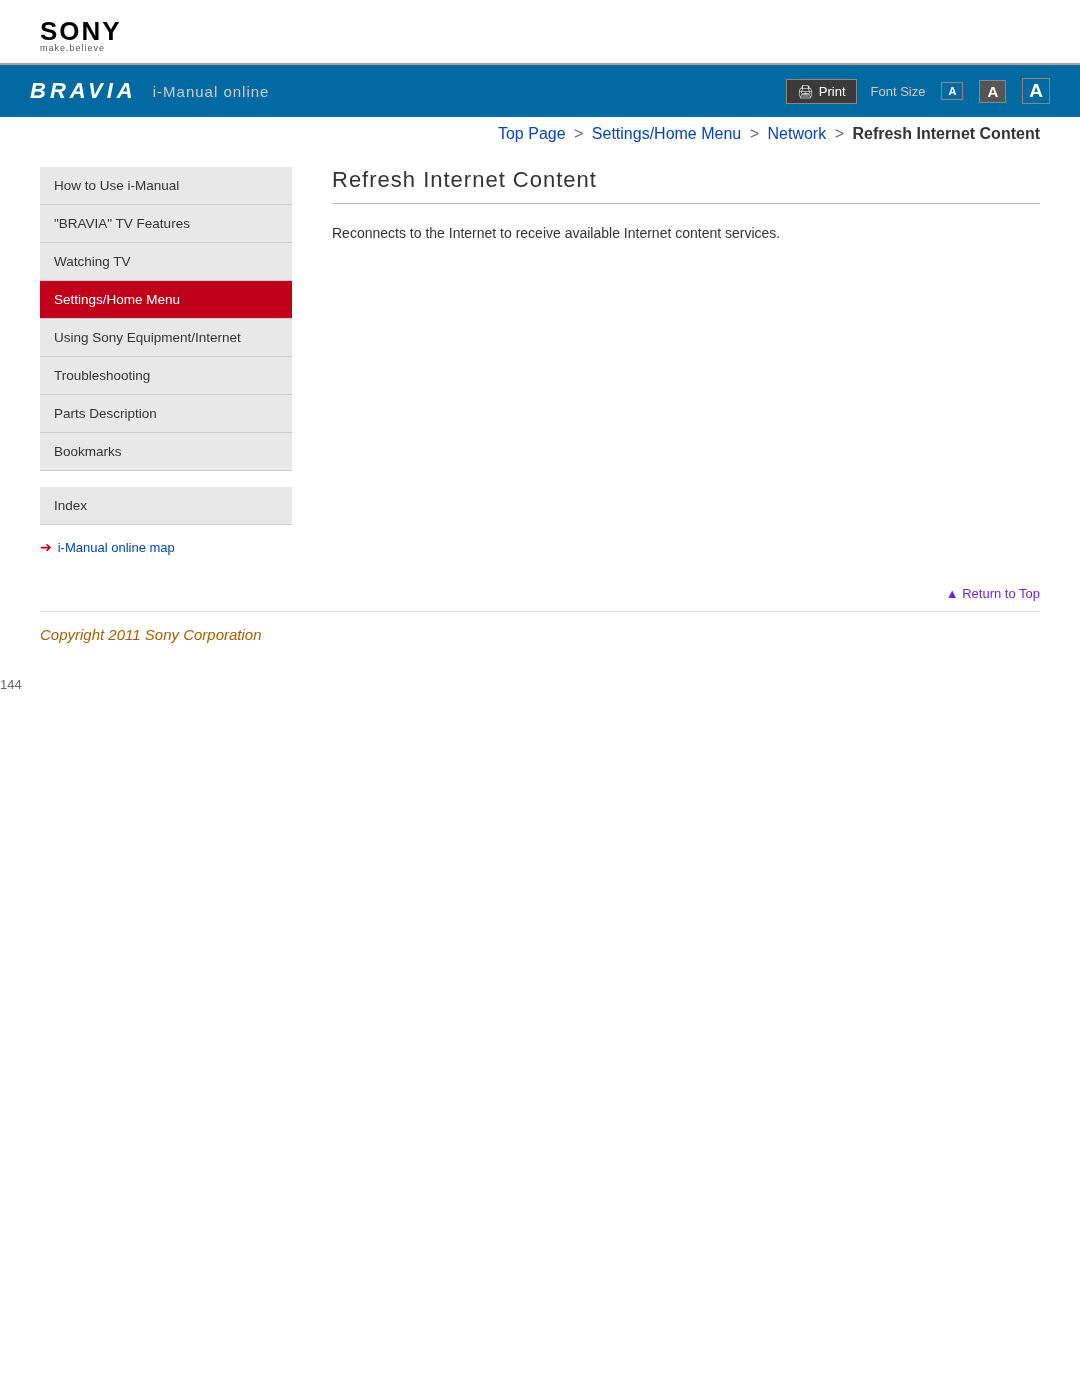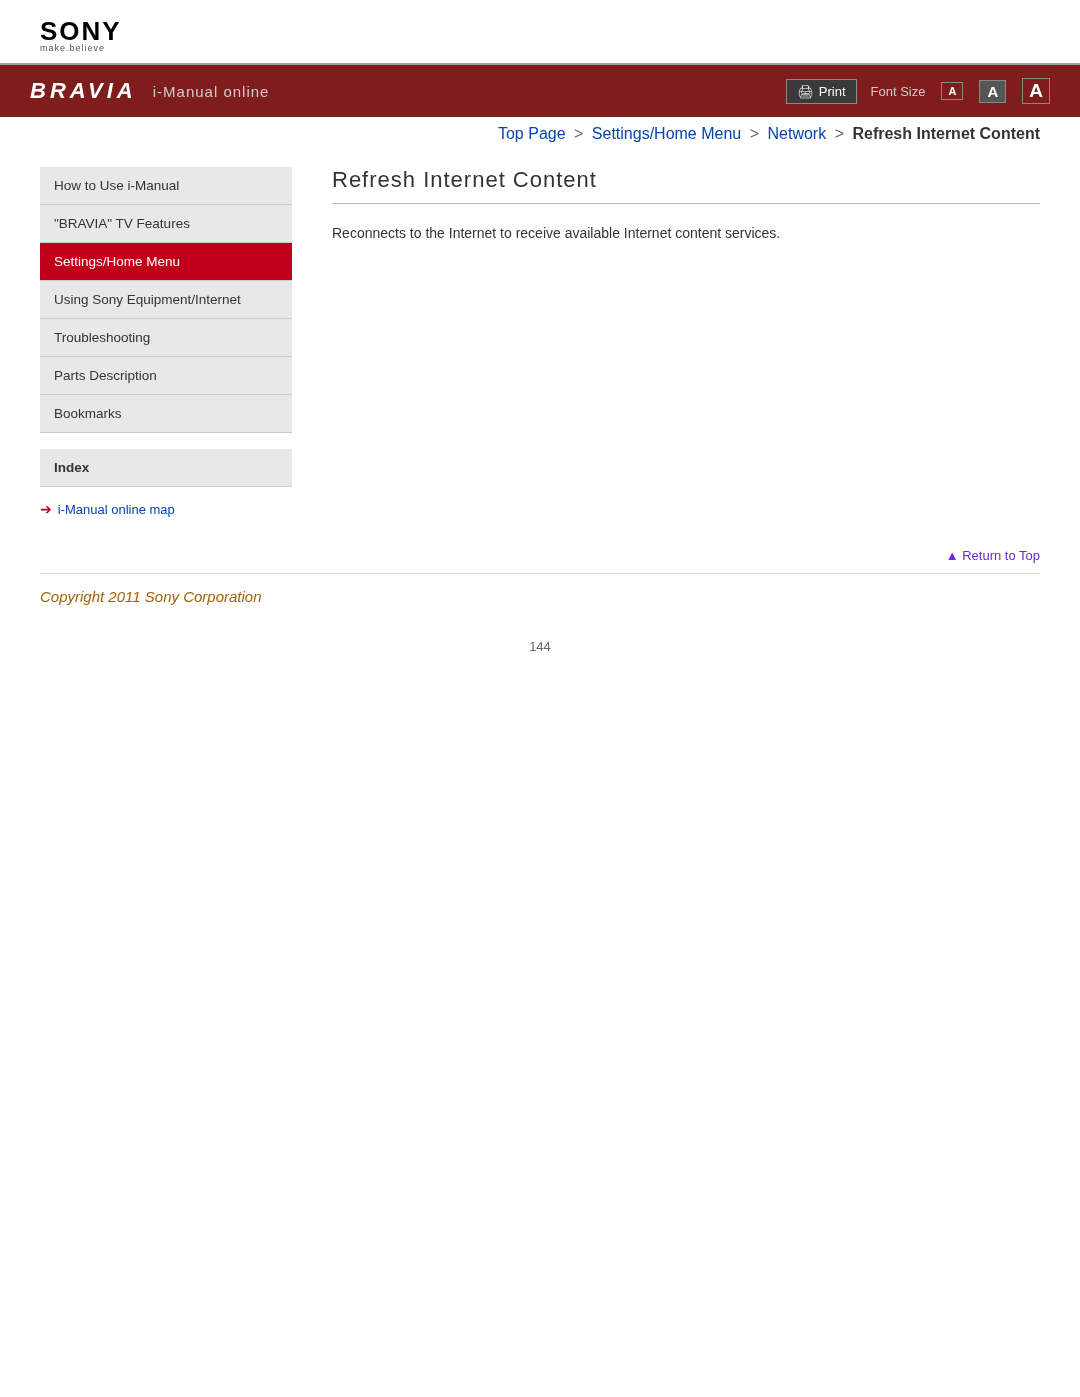--- a/index.html
+++ b/index.html
@@ -31,21 +31,21 @@
       font-family: Arial Black, Arial, sans-serif;
     }
     .sony-tagline {
       font-size: 9px;
       color: #555;
       letter-spacing: 1px;
     }
 
     
     .nav-bar {
-      background: #7f1d1d;
+      background: #0369a1;
       display: flex;
       align-items: center;
       justify-content: space-between;
       padding: 0 30px;
       height: 52px;
     }
     .bravia-title {
       display: flex;
       align-items: center;
       gap: 16px;
@@ -137,21 +137,20 @@
     .sidebar-gap { height: 16px; }
     .sidebar-index {
       display: block;
       padding: 11px 14px;
       background: #e8e8e8;
       border-bottom: 1px solid #ccc;
       font-size: 13.5px;
       color: #333;
       cursor: pointer;
       text-decoration: none;
-      font-weight: bold;
     }
     .imanual-map-link {
       display: flex;
       align-items: center;
       gap: 6px;
       margin-top: 14px;
       color: #0645ad;
       font-size: 13px;
       text-decoration: none;
       cursor: pointer;
@@ -201,21 +200,20 @@
     }
     .footer {
       padding: 14px 40px;
       font-size: 15px;
       color: #a16207;
       font-style: italic;
     }
 
     
     .page-number {
-      text-align: center;
       font-size: 13px;
       color: #666;
       padding: 20px 0 10px 0;
     }
 
     
     .print-icon { font-size: 13px; }
   </style>
 </head>
 <body>
@@ -252,20 +250,21 @@
   <a class="breadcrumb-link">Network</a>
   <span class="breadcrumb-sep">&gt;</span>
   <span class="breadcrumb-current">Refresh Internet Content</span>
 </div>
 
 <div class="main-layout">
 
   <nav class="sidebar">
     <a class="sidebar-item">How to Use i-Manual</a>
     <a class="sidebar-item">"BRAVIA" TV Features</a>
+    <a class="sidebar-item">Watching TV</a>
     <a class="sidebar-item active">Settings/Home Menu</a>
     <a class="sidebar-item">Using Sony Equipment/Internet</a>
     <a class="sidebar-item">Troubleshooting</a>
     <a class="sidebar-item">Parts Description</a>
     <a class="sidebar-item">Bookmarks</a>
 
     <div class="sidebar-gap"></div>
 
     <a class="sidebar-index">Index</a>
 

